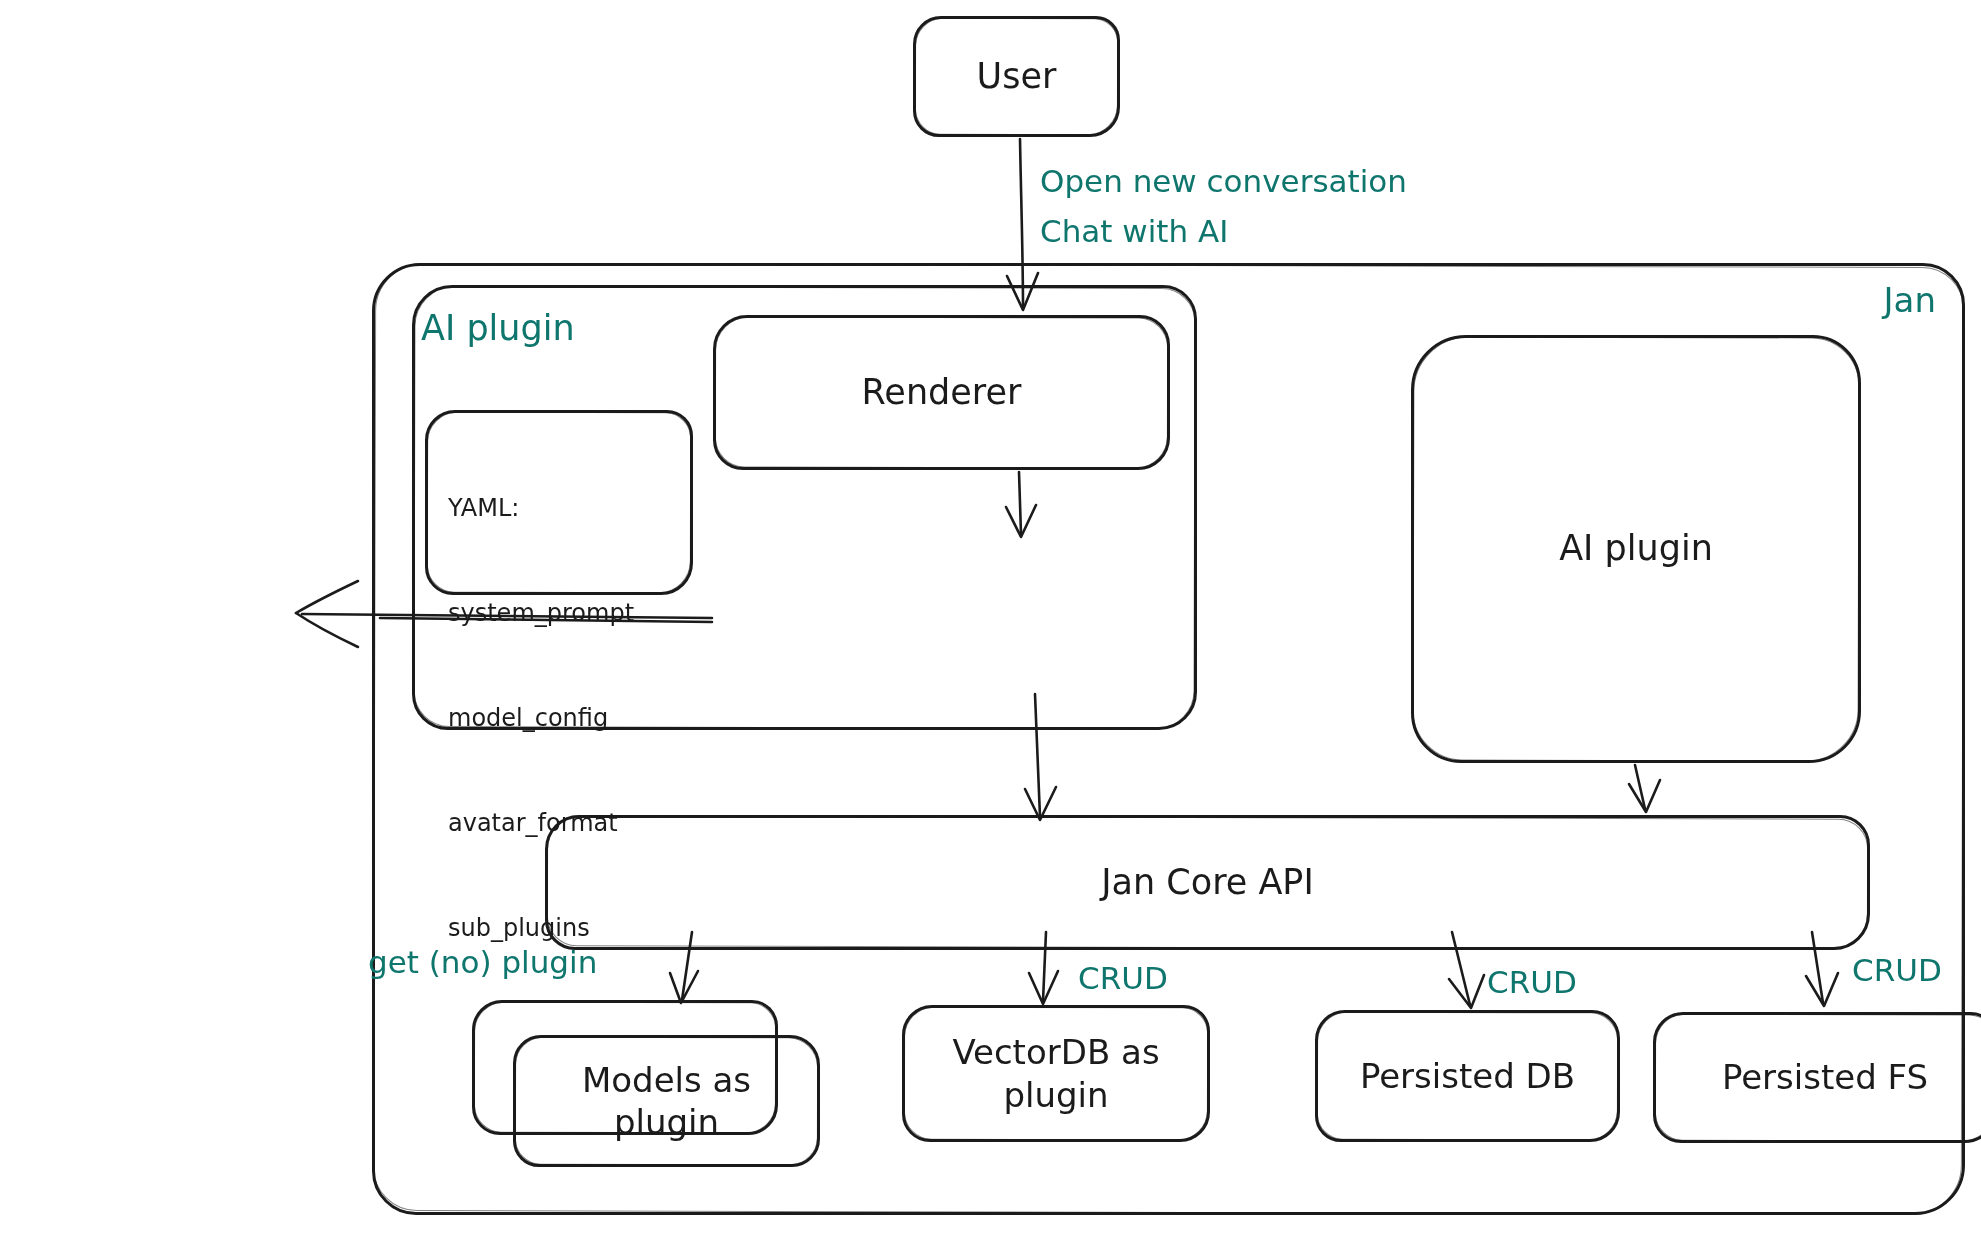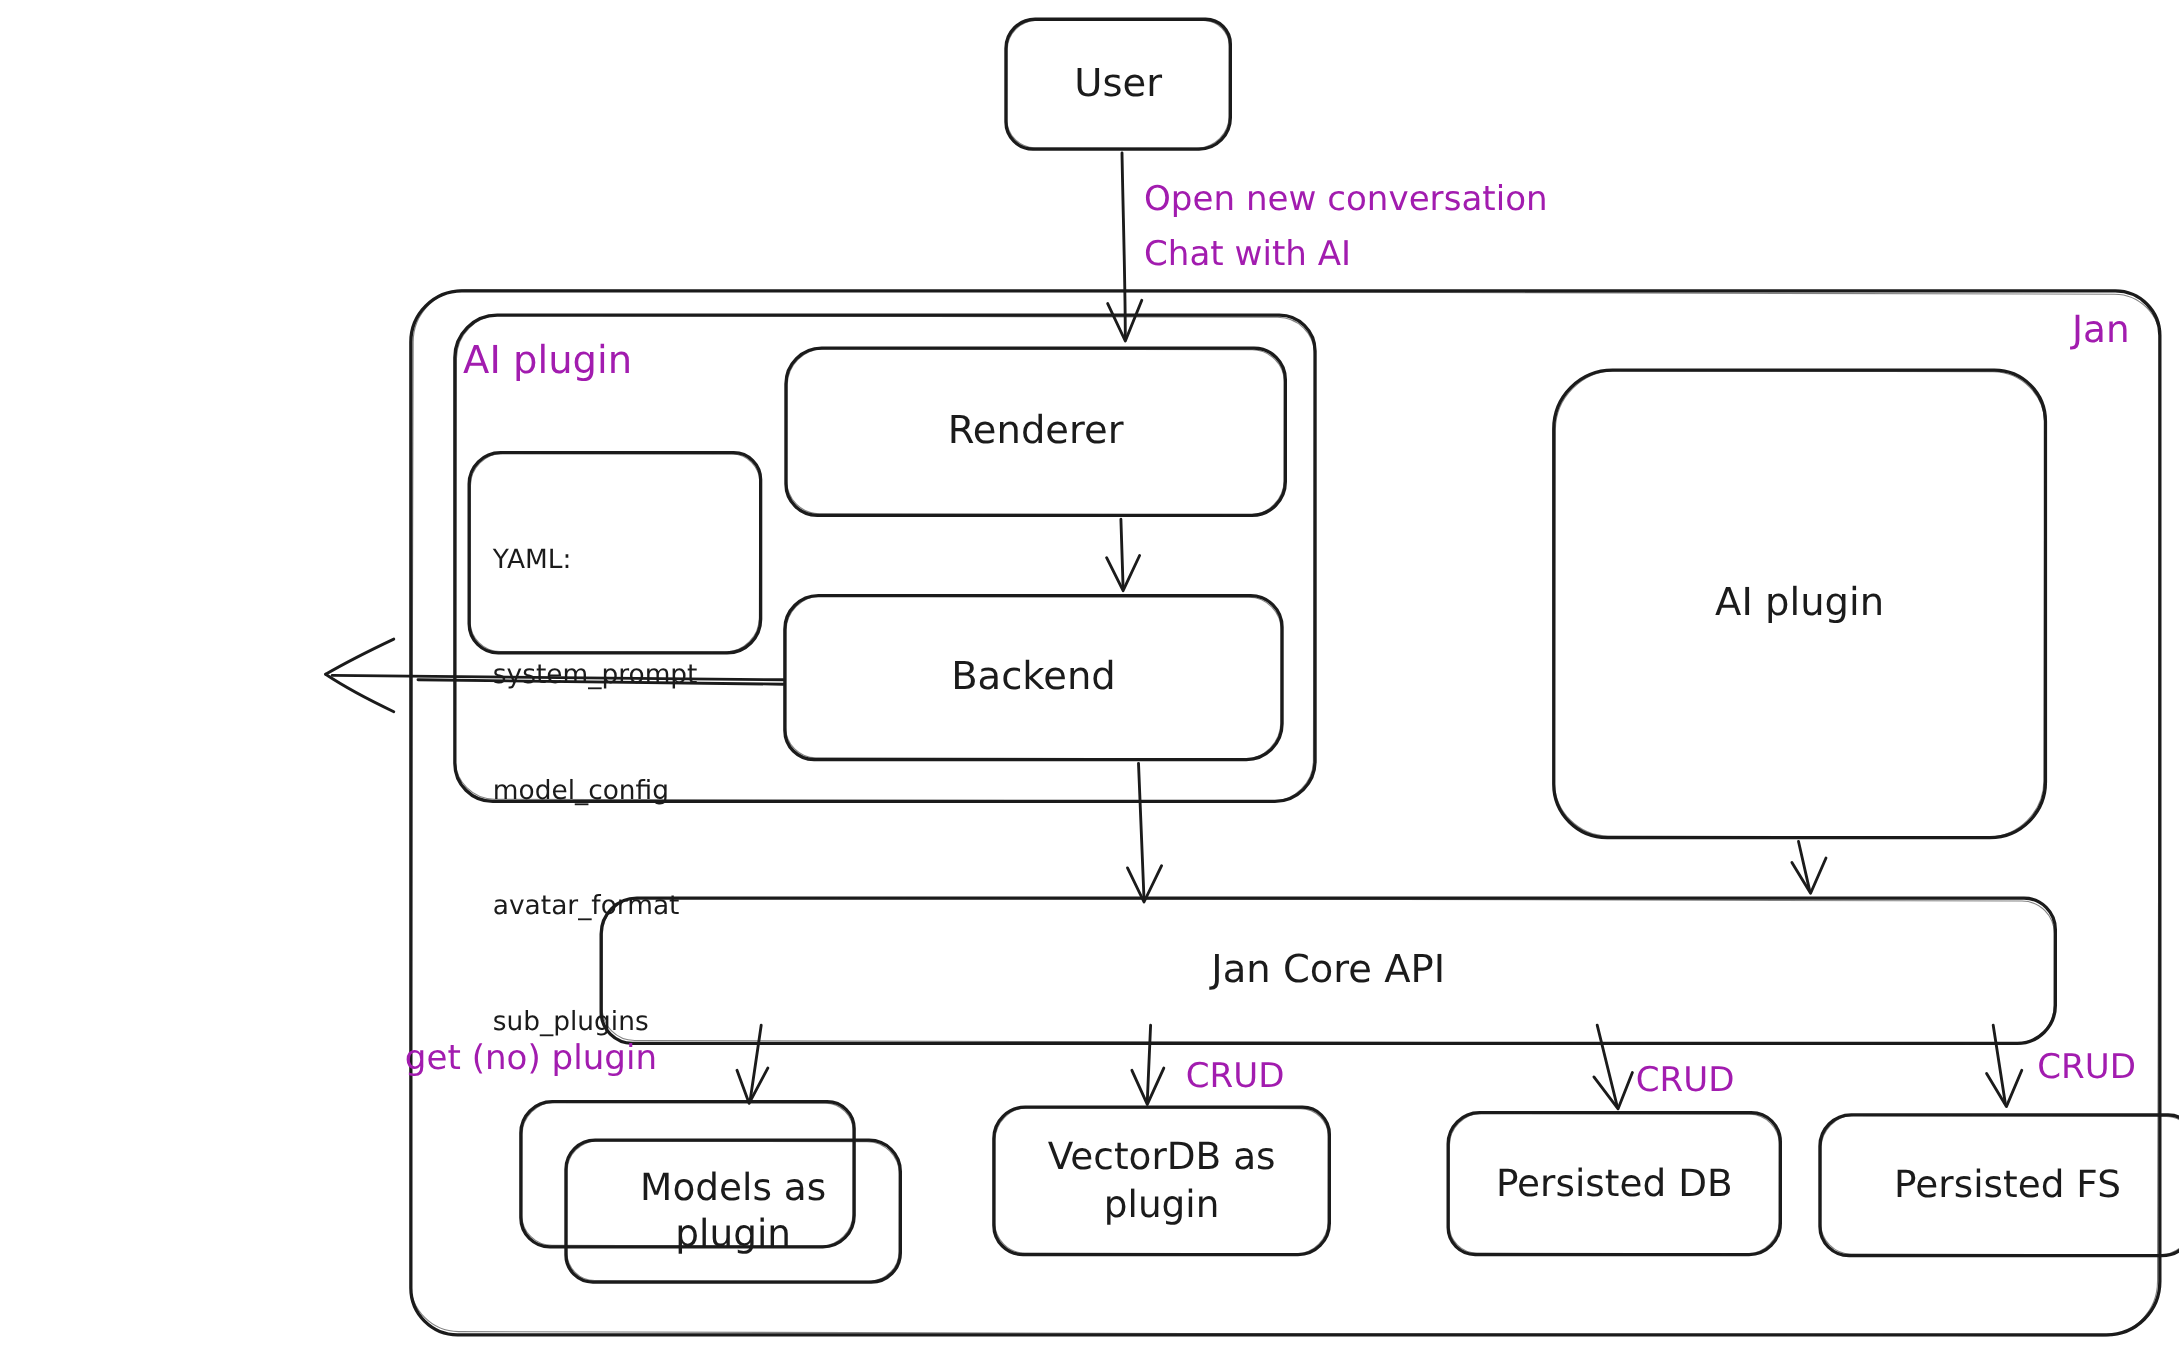--- a/index.html
+++ b/index.html
@@ -23,21 +23,21 @@
     position:absolute;
     inset:-1px;
     border:1.4px solid rgba(27,27,27,0.55);
     border-radius:inherit;
     transform:rotate(0.15deg);
     pointer-events:none;
   }
   .lbl{
     position:absolute;
     white-space:nowrap;
-    color:#a21caf;
+    color:#0f766e;
   }
   .center-lbl{
     position:absolute;
     inset:0;
     display:flex;
     align-items:center;
     justify-content:center;
     text-align:center;
     font-size:35px;
     line-height:1.25;
@@ -86,23 +86,20 @@
       <div>model_config</div>
       <div>avatar_format</div>
       <div>sub_plugins</div>
     </div>
   </div>
 
   <div class="box sketch" style="left:713px;top:315px;width:457px;height:155px;border-radius:34px 30px 32px 30px;">
     <div class="center-lbl">Renderer</div>
   </div>
 
-  <div class="box sketch" style="left:712px;top:540px;width:455px;height:152px;border-radius:32px 30px 34px 28px;">
-    <div class="center-lbl">Backend</div>
-  </div>
 
   <div class="box sketch" style="left:1411px;top:335px;width:450px;height:428px;border-radius:55px 48px 52px 50px;">
     <div class="center-lbl">AI plugin</div>
   </div>
 
   <div class="box sketch" style="left:545px;top:815px;width:1325px;height:135px;border-radius:34px 30px 36px 30px;">
     <div class="center-lbl">Jan Core API</div>
   </div>
 
   <div class="box sketch" style="left:913px;top:16px;width:207px;height:121px;border-radius:28px 24px 30px 26px;">

